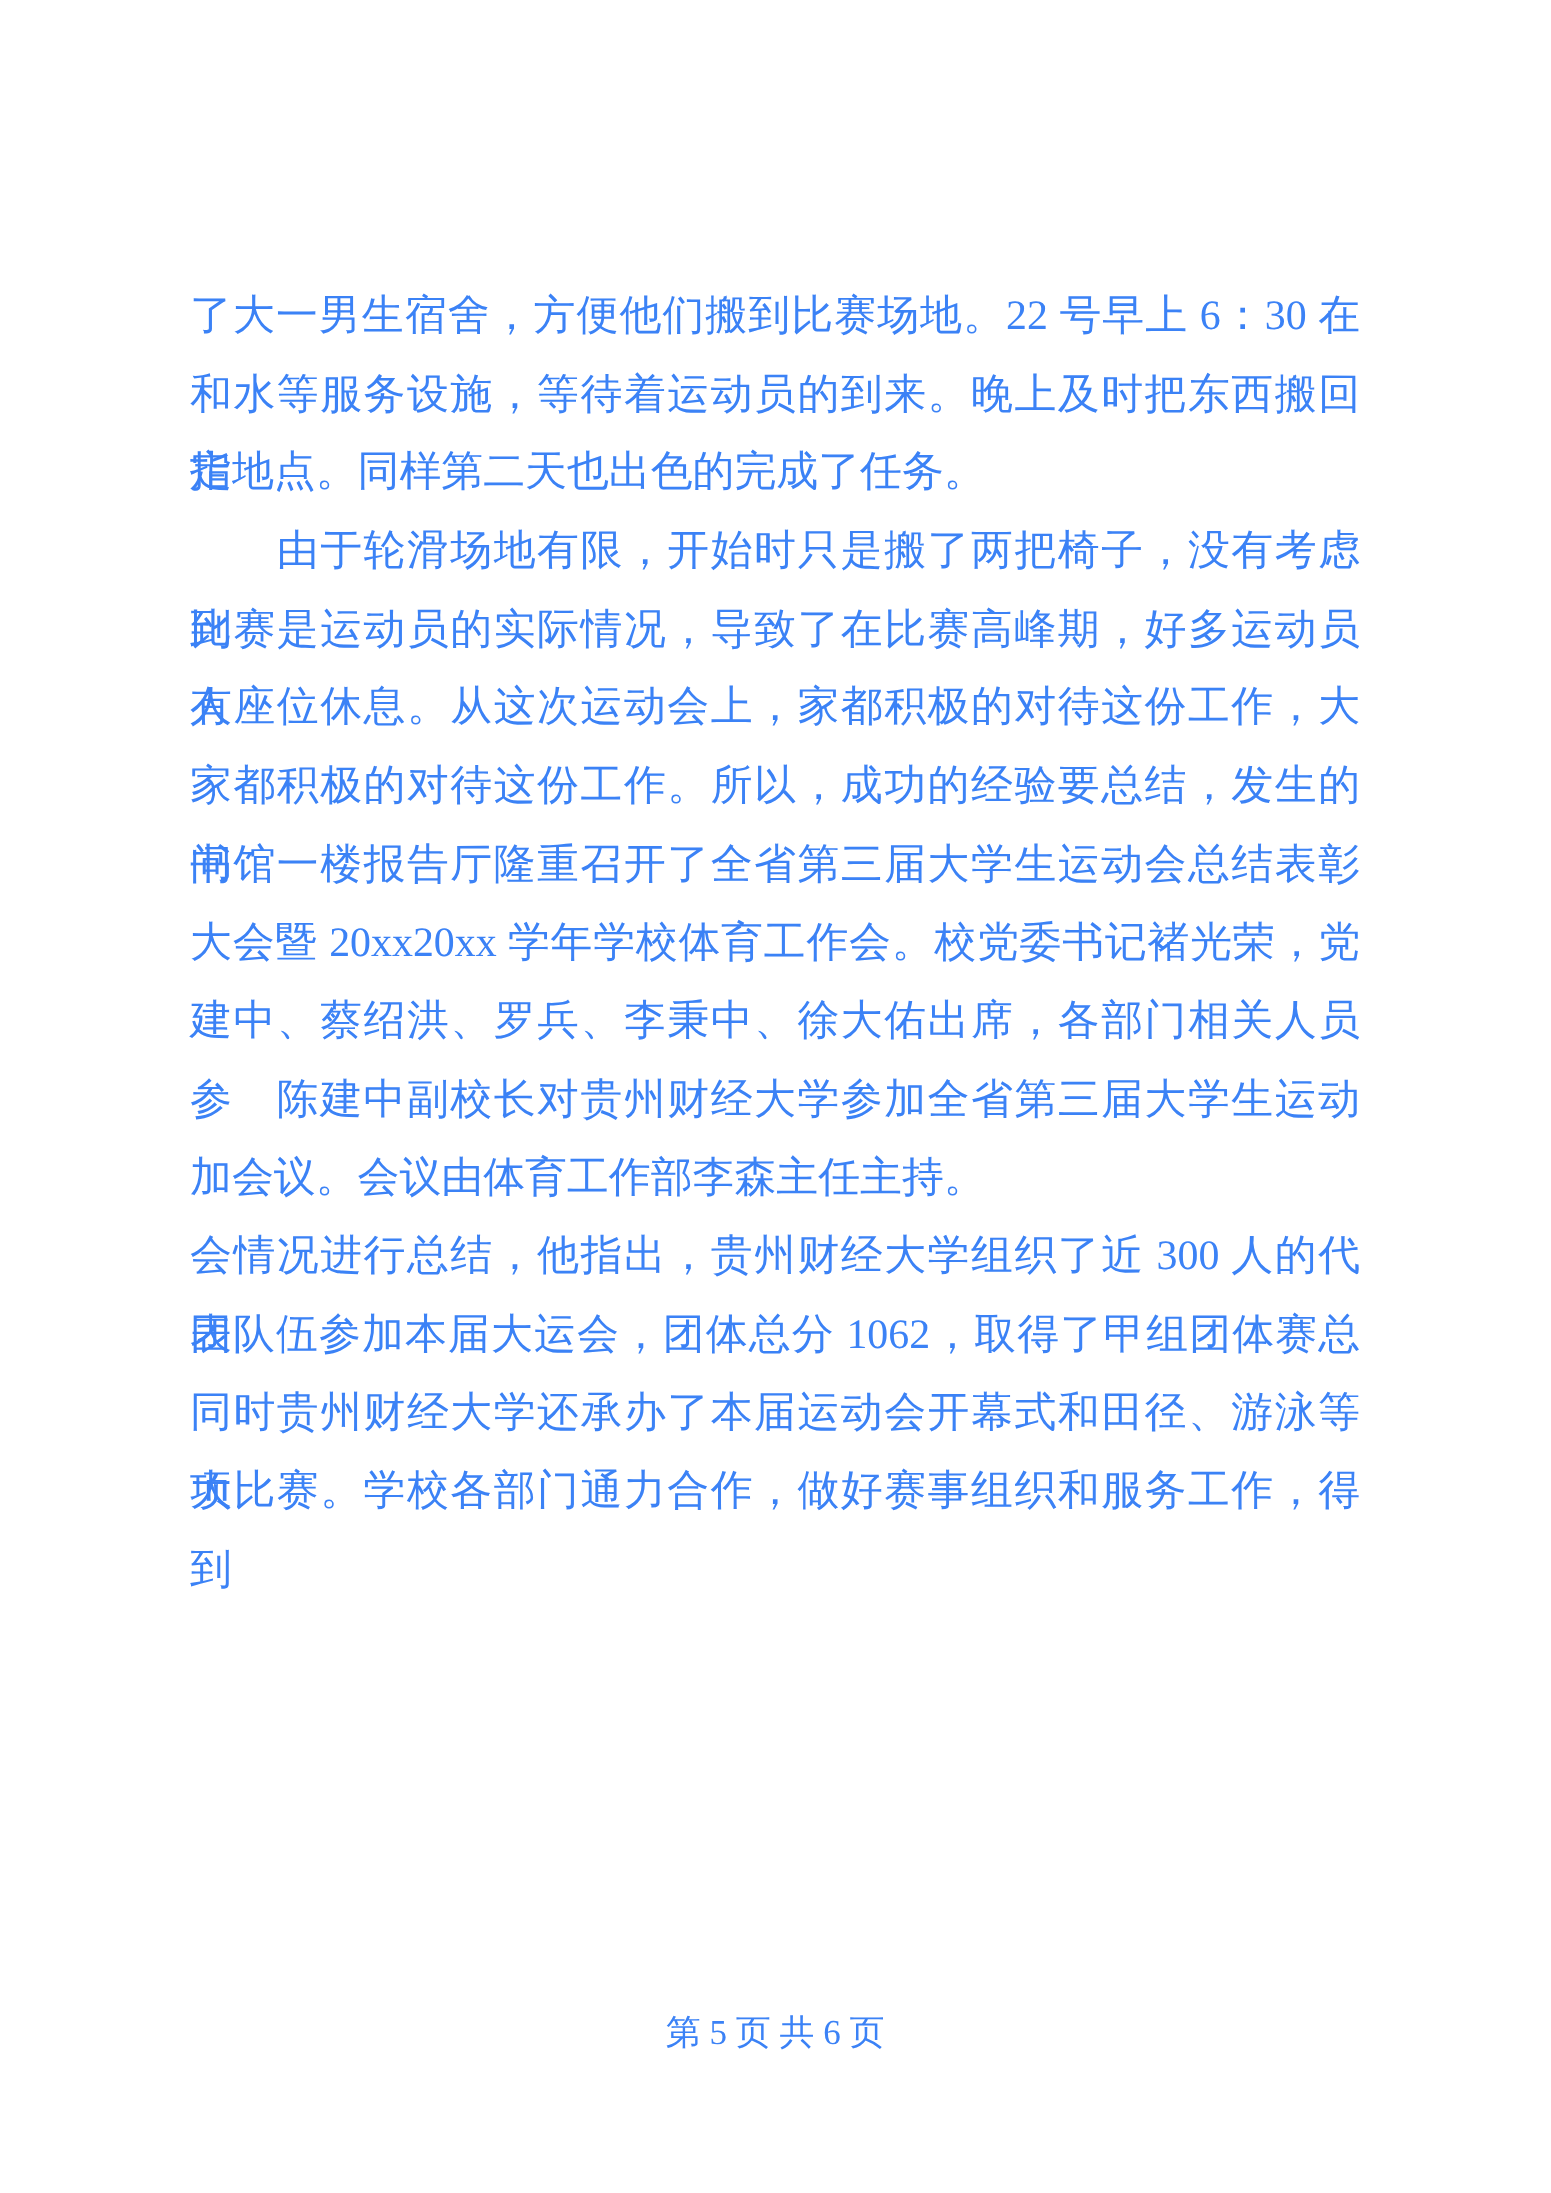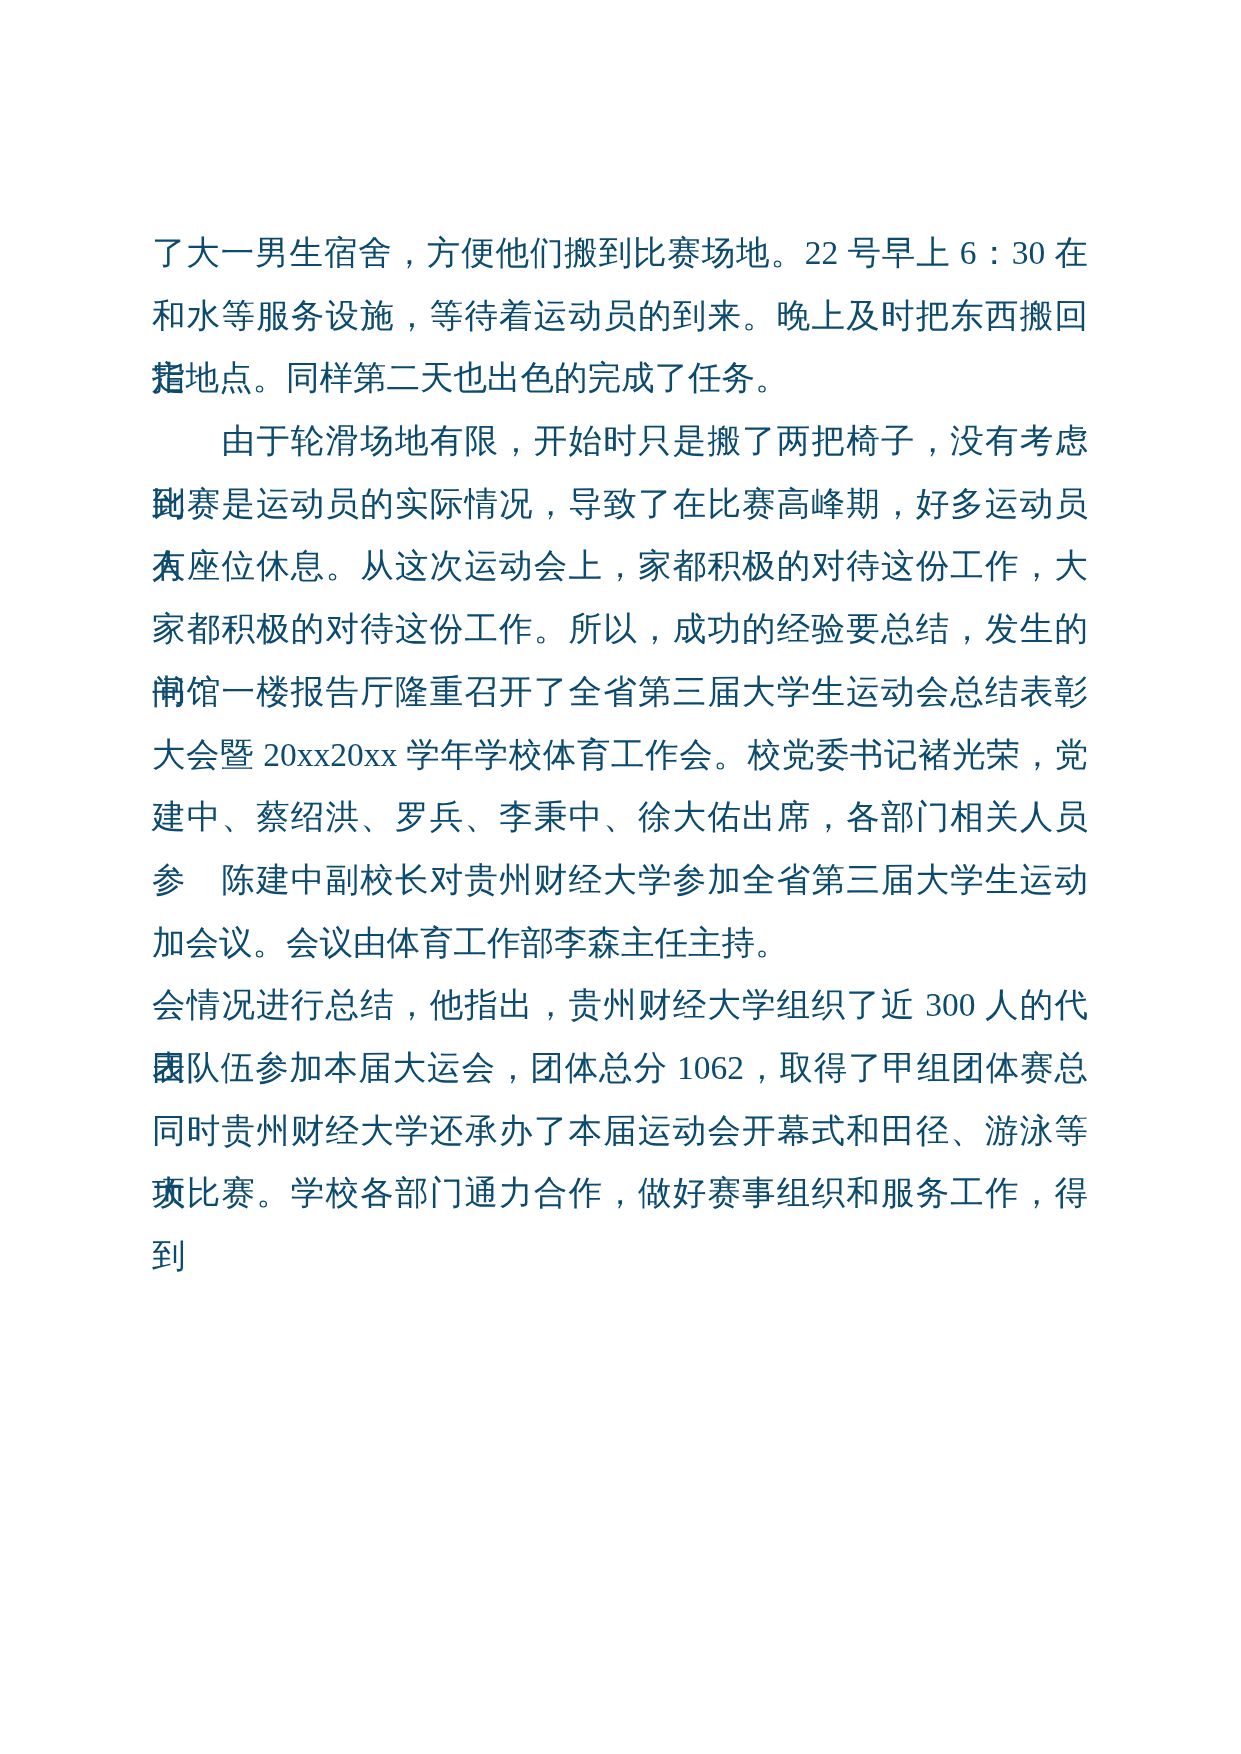--- a/index.html
+++ b/index.html
@@ -41,33 +41,36 @@
     width: 936px;
     text-align: center;
     font-size: 28px;
     line-height: 42px;
     font-weight: 400;
   }
 </style>
 </head>
 <body>
 
-<div class="page" style="background: rgb(255, 255, 255); color: #0c4a6e;">
+<div class="page" style="background: rgb(255, 255, 255); color: #3b82f6;">
   <div class="doc-body">
 
   <div class="text-line">了大一男生宿舍，方便他们搬到比赛场地。22 号早上 6：30 在</div>
       <div class="text-line">和水等服务设施，等待着运动员的到来。晚上及时把东西搬回指</div>
       <div class="text-line flush-left">定地点。同样第二天也出色的完成了任务。</div>
       <div class="text-line">　　由于轮滑场地有限，开始时只是搬了两把椅子，没有考虑到</div>
       <div class="text-line">比赛是运动员的实际情况，导致了在比赛高峰期，好多运动员人</div>
       <div class="text-line">有座位休息。从这次运动会上，家都积极的对待这份工作，大</div>
       <div class="text-line">家都积极的对待这份工作。所以，成功的经验要总结，发生的问</div>
       <div class="text-line">书馆一楼报告厅隆重召开了全省第三届大学生运动会总结表彰</div>
       <div class="text-line">大会暨 20xx20xx 学年学校体育工作会。校党委书记褚光荣，党</div>
       <div class="text-line">建中、蔡绍洪、罗兵、李秉中、徐大佑出席，各部门相关人员参</div>
       <div class="text-line">　　陈建中副校长对贵州财经大学参加全省第三届大学生运动</div>
       <div class="text-line flush-left">加会议。会议由体育工作部李森主任主持。</div>
       <div class="text-line">会情况进行总结，他指出，贵州财经大学组织了近 300 人的代表</div>
       <div class="text-line">团队伍参加本届大运会，团体总分 1062，取得了甲组团体赛总</div>
       <div class="text-line">同时贵州财经大学还承办了本届运动会开幕式和田径、游泳等大</div>
       <div class="text-line">项比赛。学校各部门通力合作，做好赛事组织和服务工作，得到</div>
     </div>
+  <div class="page-footer">
+    <span>第 5 页 共 6 页</span>
+  </div>
 </div>
 
 </body></html>

